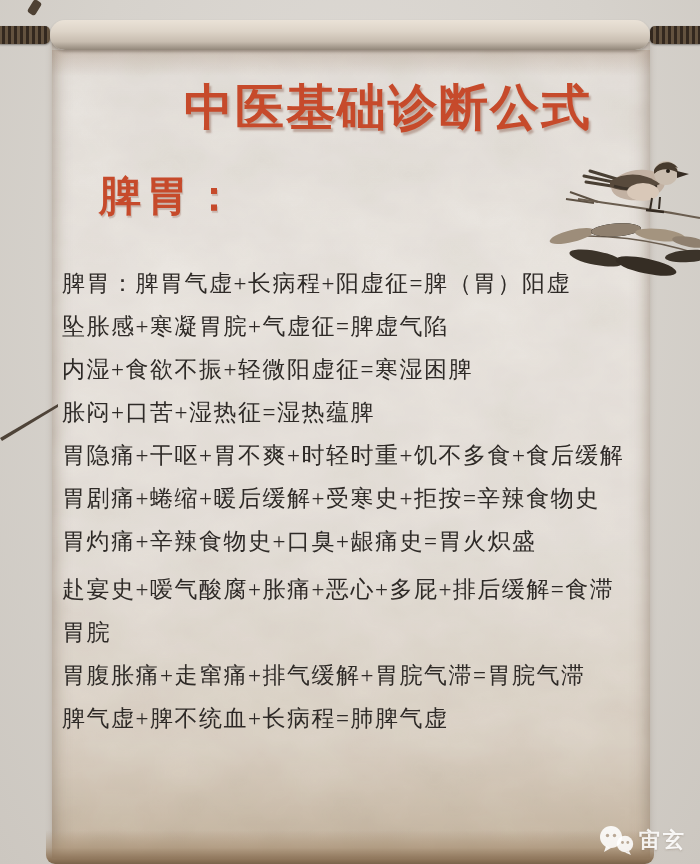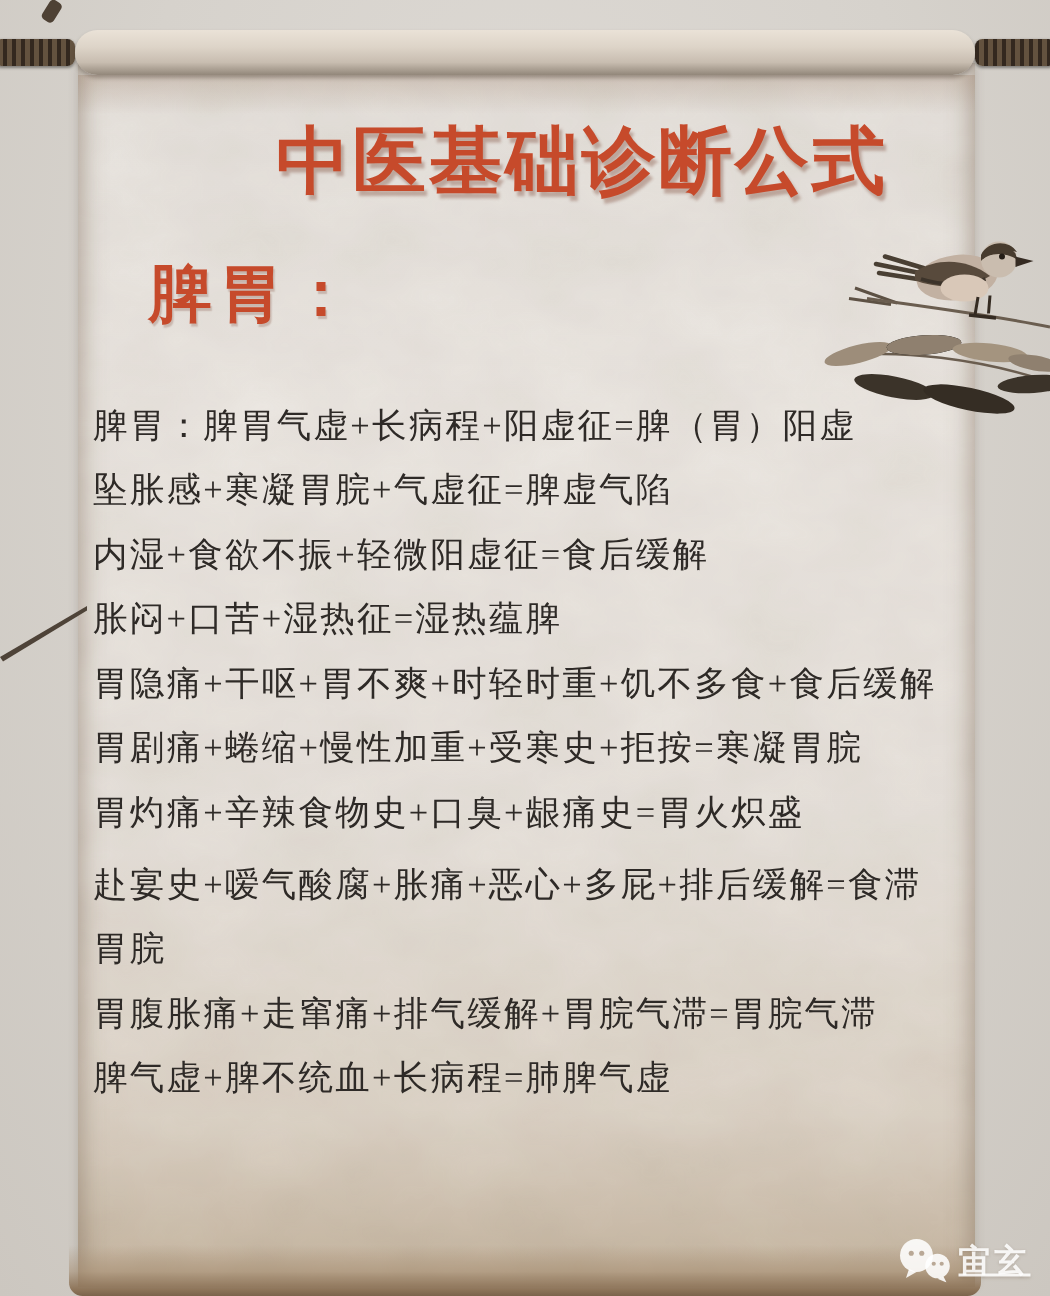--- a/index.html
+++ b/index.html
@@ -64,21 +64,20 @@
   .line:nth-child(12){margin-top:9px;}
   
   .bird-art{position:absolute;left:540px;top:142px;}
   .left-twig{position:absolute;left:0;top:392px;}
   
   .watermark{
     position:absolute;right:13px;bottom:9px;display:flex;align-items:center;gap:5px;
     color:rgba(255,255,255,.88);font-size:21px;letter-spacing:3px;
     font-family:"Liberation Sans","DejaVu Sans",sans-serif;font-weight:bold;
     text-shadow:0 1px 2px rgba(120,100,80,.3);
-    text-decoration:underline;
   }
 </style>
 </head>
 <body>
 
 <div class="stage">
 
   <div class="paper"></div>
 
   <svg class="texture" width="598" height="816" aria-hidden="true">
@@ -126,24 +125,24 @@
 
   <svg class="left-twig" width="64" height="50" viewBox="0 0 64 50" aria-hidden="true">
     <polygon points="0,46 58,12 58,15 2,49" fill="#4e4338"></polygon>
   </svg>
 
   <div class="title">中医基础诊断公式</div>
   <div class="section-heading">脾胃：</div>
   <div class="lines">
       <div class="line">脾胃：脾胃气虚+长病程+阳虚征=脾（胃）阳虚</div>
       <div class="line">坠胀感+寒凝胃脘+气虚征=脾虚气陷</div>
-      <div class="line">内湿+食欲不振+轻微阳虚征=食后缓解</div>
+      <div class="line">内湿+食欲不振+轻微阳虚征=寒湿困脾</div>
       <div class="line">胀闷+口苦+湿热征=湿热蕴脾</div>
       <div class="line">胃隐痛+干呕+胃不爽+时轻时重+饥不多食+食后缓解</div>
-      <div class="line">胃剧痛+蜷缩+慢性加重+受寒史+拒按=寒凝胃脘</div>
+      <div class="line">胃剧痛+蜷缩+暖后缓解+受寒史+拒按=辛辣食物史</div>
       <div class="line">胃灼痛+辛辣食物史+口臭+龈痛史=胃火炽盛</div>
       <div class="line">赴宴史+嗳气酸腐+胀痛+恶心+多屁+排后缓解=食滞</div>
       <div class="line">胃脘</div>
       <div class="line">胃腹胀痛+走窜痛+排气缓解+胃脘气滞=胃脘气滞</div>
       <div class="line">脾气虚+脾不统血+长病程=肺脾气虚</div>
     </div>
 
   <div class="bottom-edge"></div>
 
   <div class="watermark">

